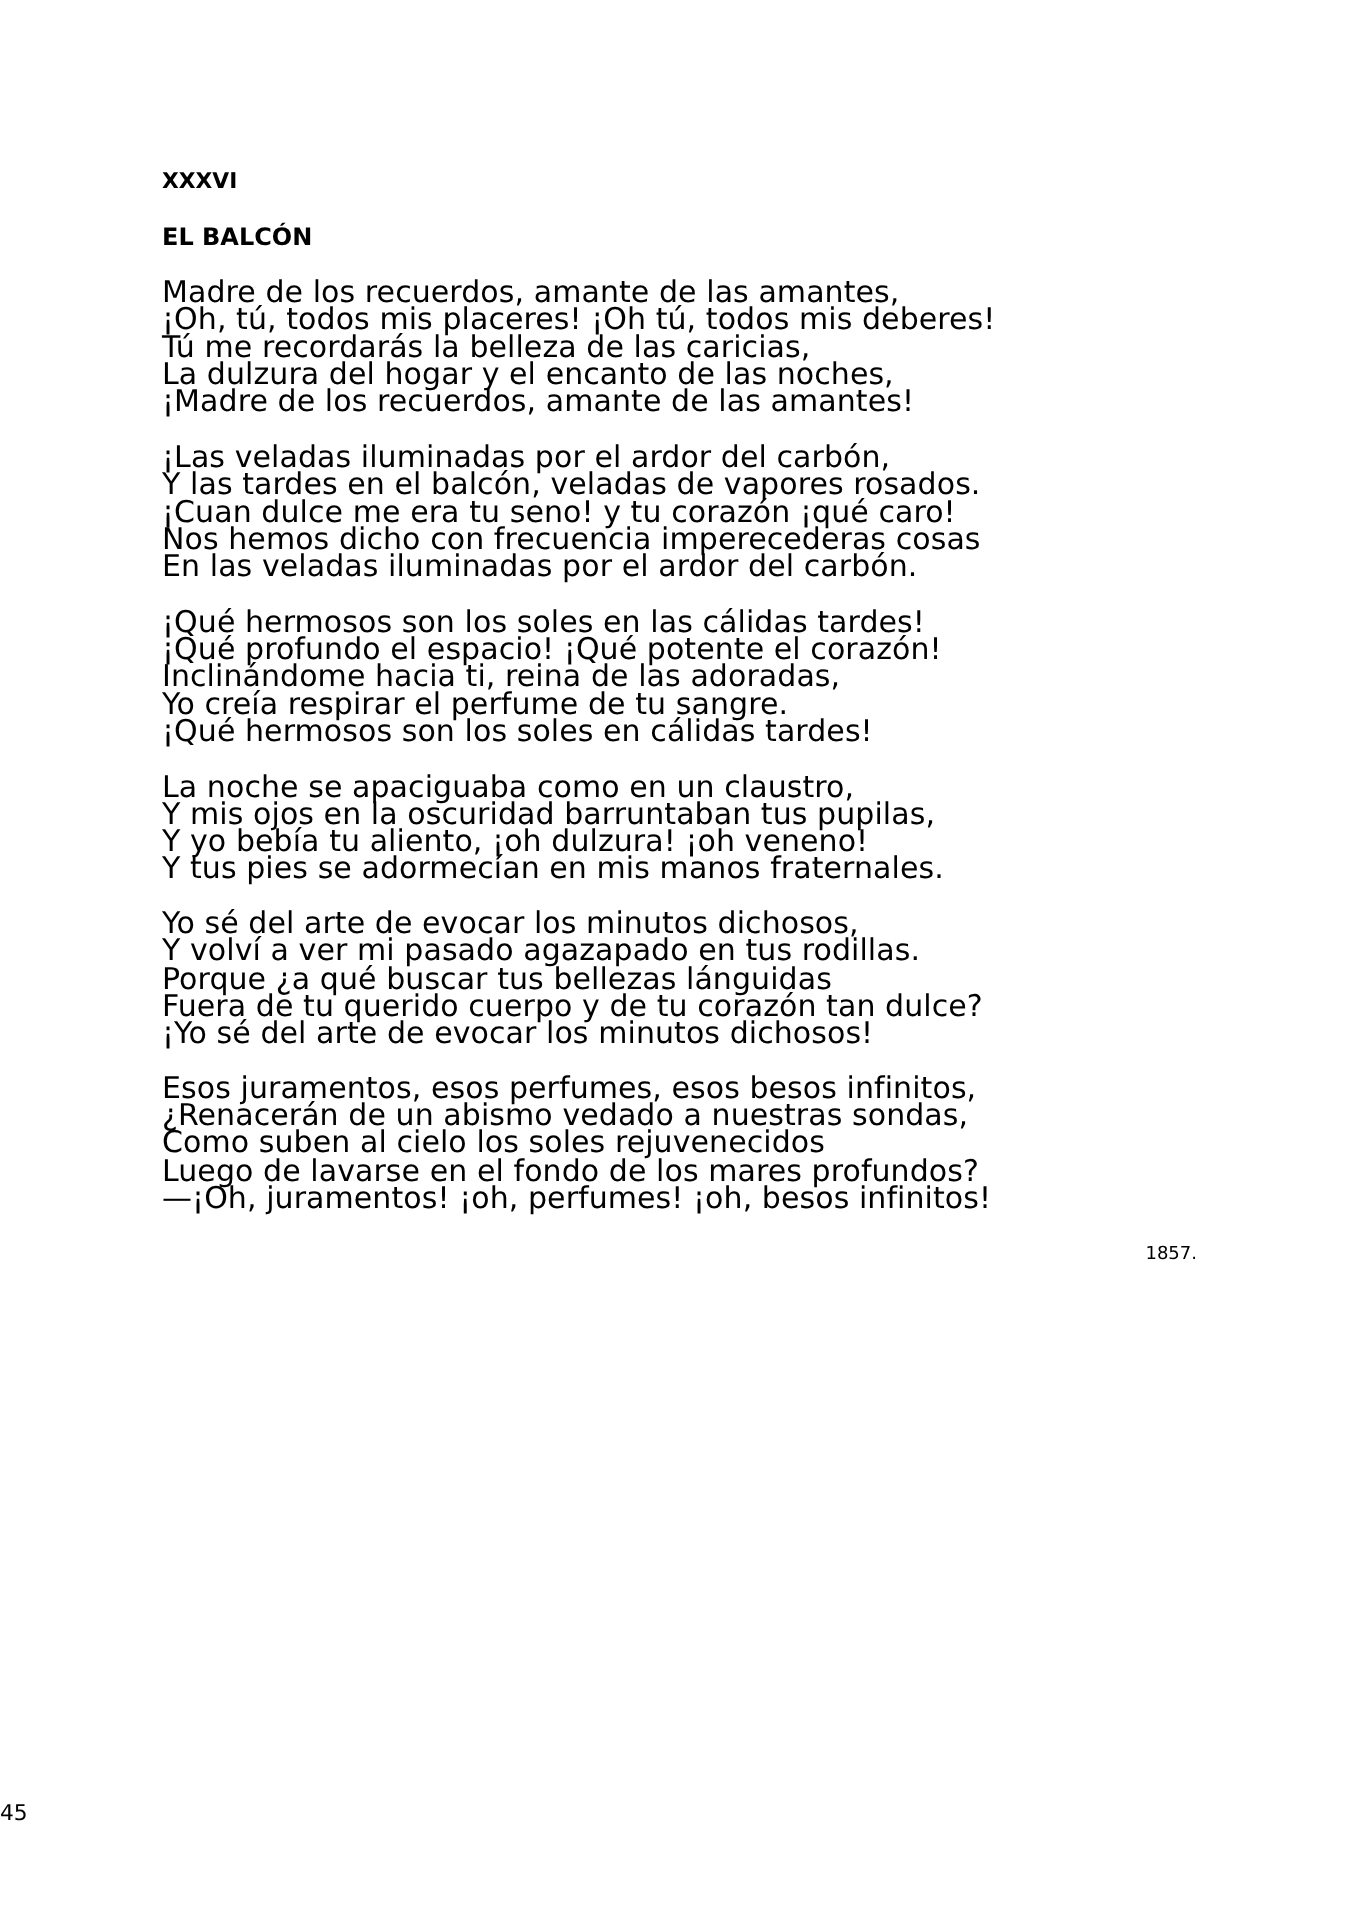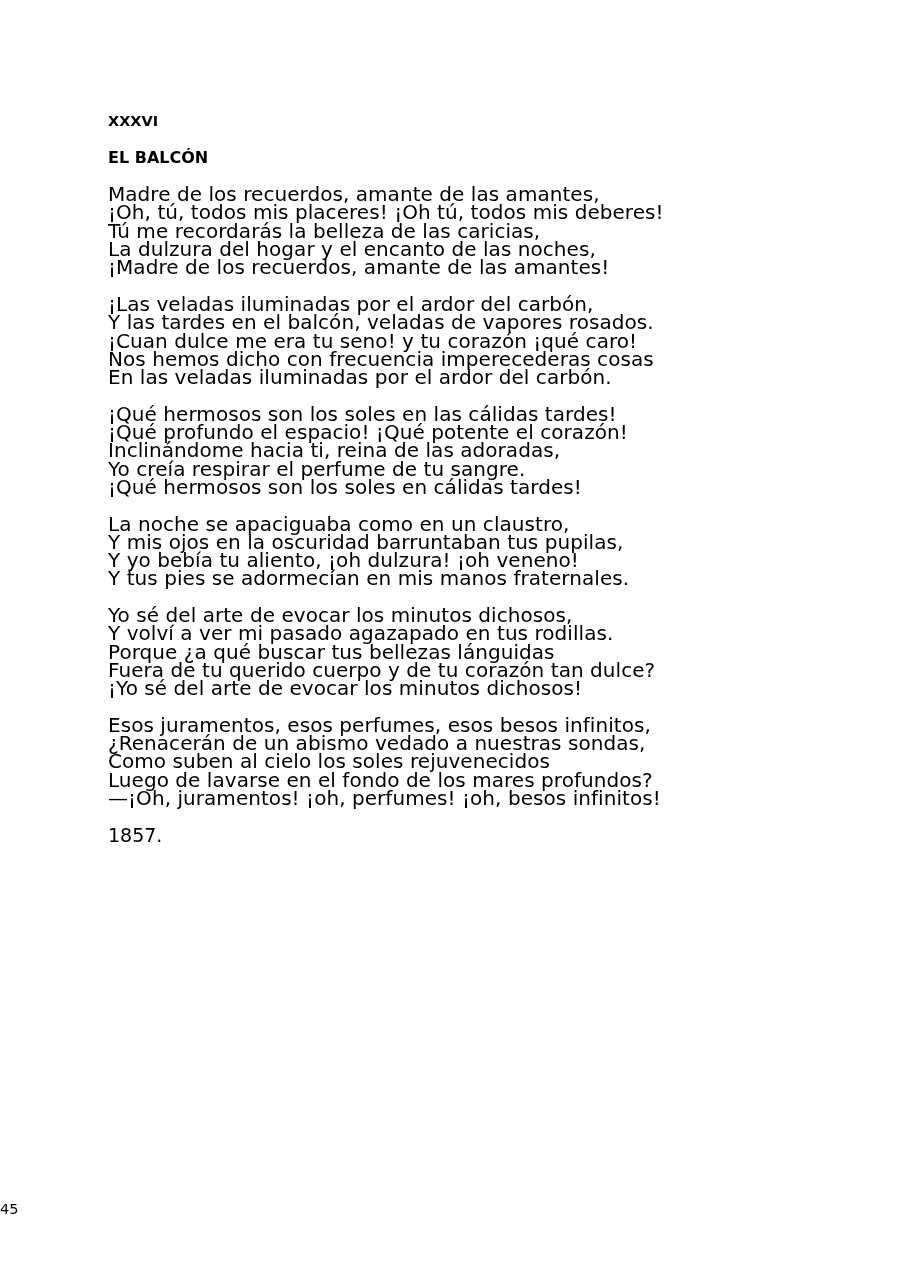--- a/index.html
+++ b/index.html
@@ -48,23 +48,23 @@
       margin: 0 0 18.3px 0;
     }
     .line {
       font-size: 20px;
       line-height: 18.3px;
       white-space: nowrap;
       letter-spacing: 0.05px;
       display: block;
     }
     .date {
-      font-size: 19px;
+      font-size: 12px;
       line-height: 18.3px;
-      text-align: left;
+      text-align: right;
       width: 690px;
       margin: 0;
     }
     .page-number {
       position: absolute;
       left: 0;
       width: 906px;
       top: 1196px;
       text-align: left;
       font-size: 14.5px;

